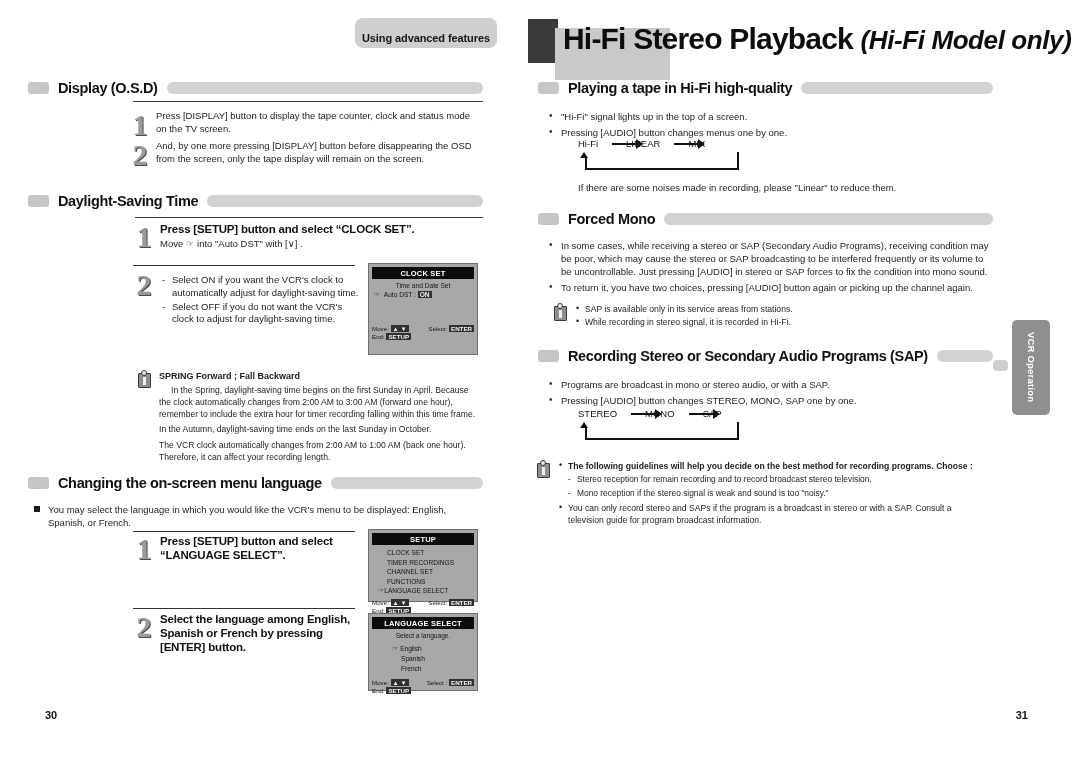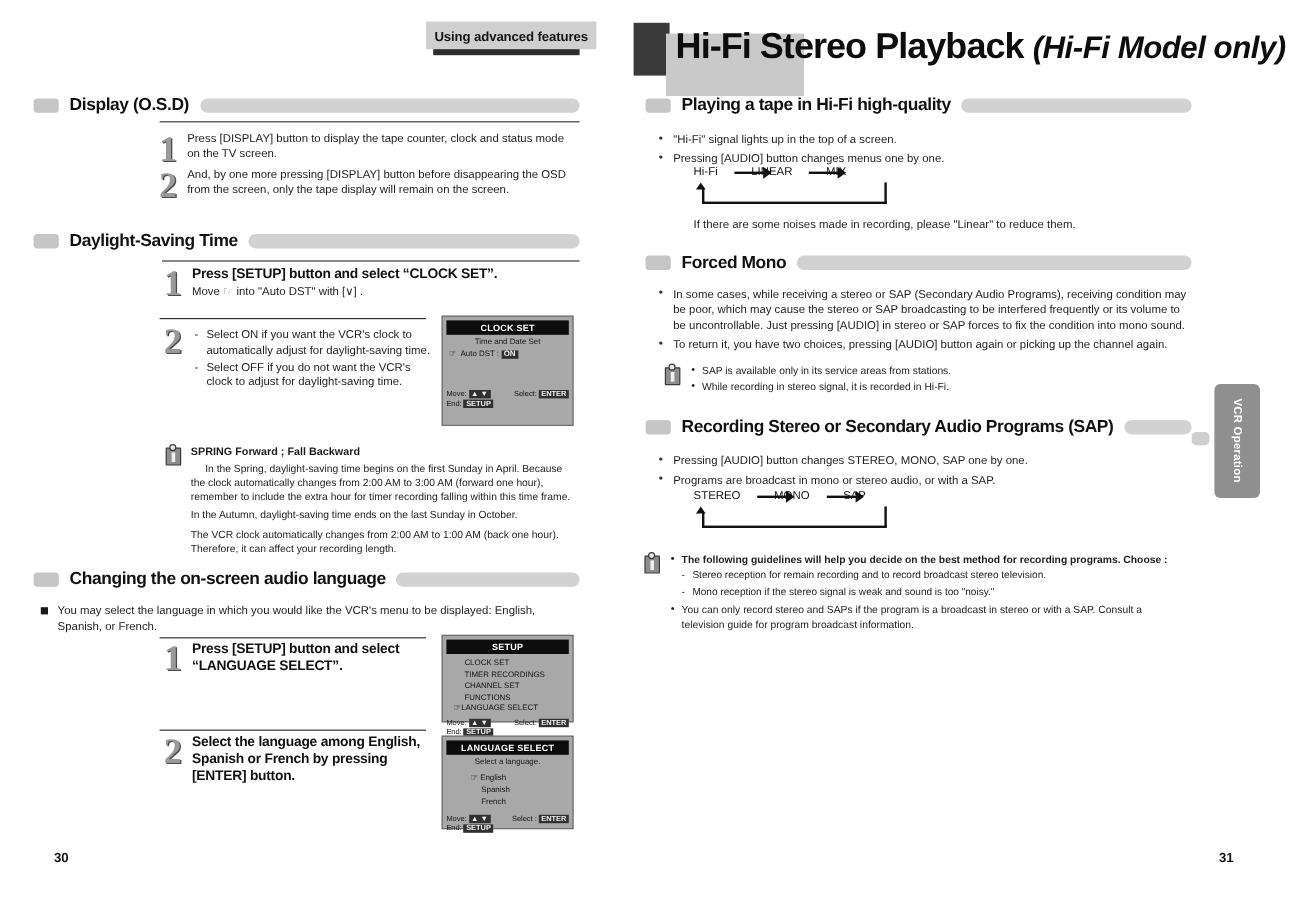--- a/index.html
+++ b/index.html
@@ -25,26 +25,27 @@
     position: absolute; left: 355px; top: 18px;
   }
   .runhead-shadow {
     position: absolute; left: 6px; top: 6px;
     width: 122px; height: 22px;
     background: #2e2e2e;
   }
   .runhead {
     position: relative;
     background: #cfcfcf;
-    padding: 7px 7px 4px 7px;
+    padding: 14px 7px 4px 7px;
     font-size: 11px;
     font-weight: bold;
     letter-spacing: -0.1px;
     color: #141414;
     white-space: nowrap;
+    border-radius: 8px;
   }
 
   
   .chapter-block { position: absolute; left: 18px; top: 14px; }
   .chapter-dark {
     position: absolute; left: 0; top: 5px;
     width: 30px; height: 44px;
     background: #3a3a3a;
   }
   .chapter-band {
@@ -436,21 +437,21 @@
       <div class="note-body" style="width:322px;">
         <div class="note-title">SPRING Forward ; Fall Backward</div>
         <p class="note-p note-indent">In the Spring, daylight-saving time begins on the first Sunday in April. Because the clock automatically changes from 2:00 AM to 3:00 AM (forward one hour), remember to include the extra hour for timer recording falling within this time frame.</p>
         <p class="note-p">In the Autumn, daylight-saving time ends on the last Sunday in October.</p>
         <p class="note-p">The VCR clock automatically changes from 2:00 AM to 1:00 AM (back one hour). Therefore, it can affect your recording length.</p>
       </div>
     </div>
 
     <div class="sec" style="left:28px; top:475px; width:455px;">
       <div class="sec-bullet"></div>
-      <div class="sec-title">Changing the on-screen audio language</div>
+      <div class="sec-title">Changing the on-screen menu language</div>
       <div class="sec-bar"></div>
     </div>
 
     <div class="bul bul-sq" style="position:absolute; left:32px; top:503px; width:450px;">You may select the language in which you would like the VCR's menu to be displayed: English, Spanish, or French.</div>
 
     <div class="hrule" style="left:133px; top:531px; width:222px;"></div>
 
     <div class="step" style="left:132px; top:534px; width:235px;">
       <div class="step-num">1</div>
       <div class="step-body" style="width:205px;">
@@ -586,22 +587,22 @@
       </div>
     </div>
 
     <div class="sec" style="left:28px; top:348px; width:455px;">
       <div class="sec-bullet"></div>
       <div class="sec-title">Recording Stereo or Secondary Audio Programs (SAP)</div>
       <div class="sec-bar"></div>
     </div>
 
     <div style="position:absolute; left:36px; top:378px; width:450px;">
+      <div class="bul">Programs are broadcast in mono or stereo audio, or with a SAP.</div>
       <div class="bul">Pressing [AUDIO] button changes STEREO, MONO, SAP one by one.</div>
-      <div class="bul">Programs are broadcast in mono or stereo audio, or with a SAP.</div>
     </div>
 
     <div class="flow" style="left:68px; top:408px;">
       <div class="flow-row">
         <span class="flow-item">STEREO</span>
         <span class="flow-arrow"></span>
         <span class="flow-item">MONO</span>
         <span class="flow-arrow"></span>
         <span class="flow-item">SAP</span>
       </div>

